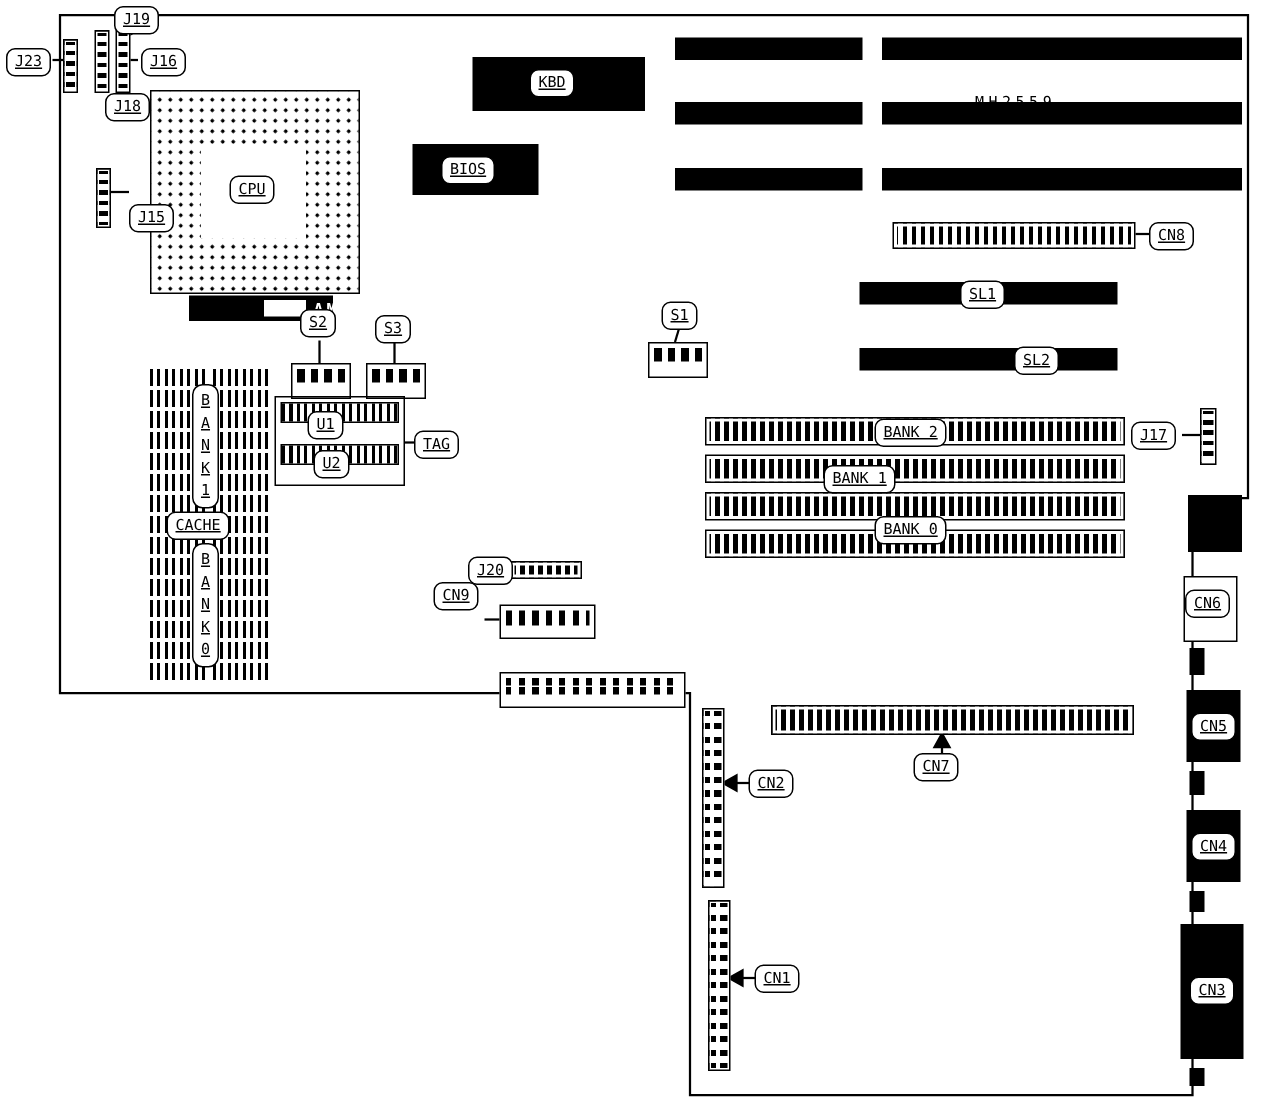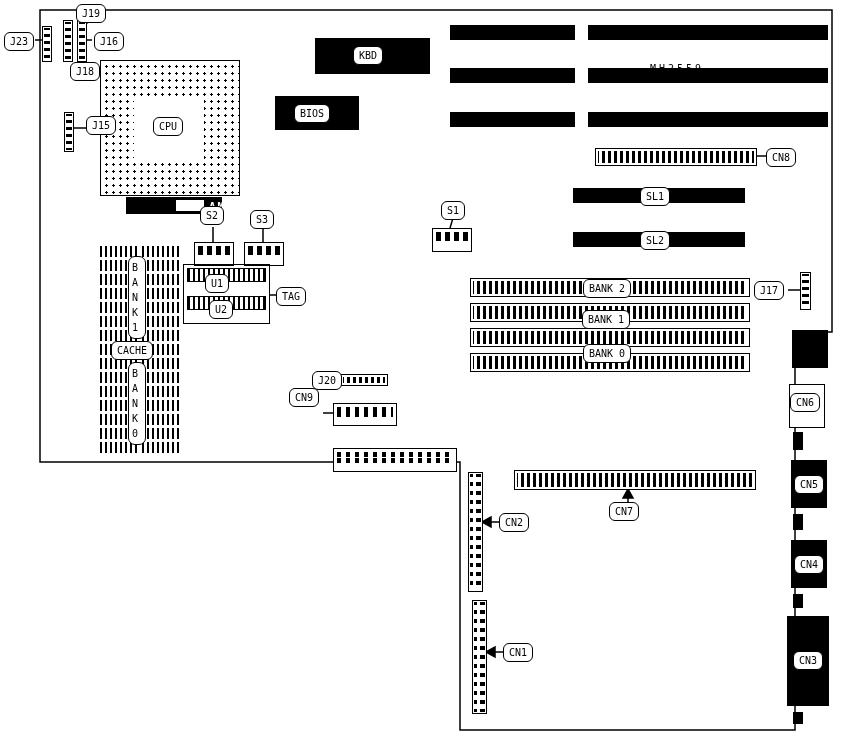--- a/index.html
+++ b/index.html
@@ -3,22 +3,22 @@
 <meta charset="utf-8">
 <style>
   html,body { margin:0; padding:0; background:#fff; }
   .diagram { position:relative; width:842px; height:733px; background:#fff;
              font-family:"DejaVu Sans Mono", monospace; color:#000; overflow:hidden; }
   .abs { position:absolute; }
   .blk { position:absolute; background:#000; }
   svg.overlay { position:absolute; left:0; top:0; z-index:1; }
 
   .callout { position:absolute; background:#fff; border:1.5px solid #000; border-radius:6px;
-             font-size:10px; line-height:11px; padding:3px 5px; 
-             z-index:6; white-space:nowrap; }
+             font-size:10px; line-height:11px; padding:3px 5px; text-align:center;
+             z-index:6; white-space:nowrap;text-decoration:underline; }
   .callout.vert { white-space:normal; word-break:break-all; width:10px; line-height:15px;
                   padding:3px 3px; border-radius:7px; }
 
   .cpu-socket { position:absolute; border:1.5px solid #000; background-color:#fff;
                 background-image: radial-gradient(circle, #000 1.2px, rgba(0,0,0,0) 1.4px);
                 background-size:7px 7px; background-position:2px 2px; z-index:2; }
   .cpu-inner { position:absolute; background:#fff; }
 
   .chip-col { position:absolute; z-index:2;
               background-image:
@@ -114,21 +114,21 @@
   <div class="blk" style="left:588px;top:68px;width:240px;height:15px"></div>
   <div class="blk" style="left:450px;top:112px;width:125px;height:15px"></div>
   <div class="blk" style="left:588px;top:112px;width:240px;height:15px"></div>
 
   <div class="pin-grid" style="left:595px;top:148px;width:160px;height:16px"></div>
   <div class="callout" style="left:766px;top:148px">CN8</div>
 
   <div class="blk" style="left:573px;top:188px;width:172px;height:15px"></div>
   <div class="callout" style="left:640px;top:187px">SL1</div>
   <div class="blk" style="left:573px;top:232px;width:172px;height:15px"></div>
-  <div class="callout" style="left:640px;top:231px">SL2</div>
+  <div class="callout" style="left:676px;top:231px">SL2</div>
 
   <div class="callout" style="left:441px;top:201px">S1</div>
   <div class="dip" style="left:432px;top:228px;width:38px;height:22px"></div>
   <div class="callout" style="left:200px;top:206px">S2</div>
   <div class="dip" style="left:194px;top:242px;width:38px;height:22px"></div>
   <div class="callout" style="left:250px;top:210px">S3</div>
   <div class="dip" style="left:244px;top:242px;width:38px;height:22px"></div>
 
   <div class="chip-col" style="left:100px;top:246px;width:38px;height:210px"></div>
   <div class="chip-col" style="left:142px;top:246px;width:38px;height:210px"></div>
@@ -148,21 +148,21 @@
 
   <div class="callout" style="left:289px;top:388px">CN9</div>
   <div class="pin-box" style="left:333px;top:403px;width:62px;height:21px"></div>
   <div class="pin-box" style="left:333px;top:448px;width:122px;height:22px"></div>
 
   <div class="pin-grid" style="left:470px;top:278px;width:278px;height:17px"></div>
   <div class="pin-grid" style="left:470px;top:303px;width:278px;height:17px"></div>
   <div class="pin-grid" style="left:470px;top:328px;width:278px;height:17px"></div>
   <div class="pin-grid" style="left:470px;top:353px;width:278px;height:17px"></div>
   <div class="callout" style="left:583px;top:279px">BANK 2</div>
-  <div class="callout" style="left:582px;top:310px">BANK 1</div>
+  <div class="callout" style="left:549px;top:310px">BANK 1</div>
   <div class="callout" style="left:583px;top:344px">BANK 0</div>
 
   <div class="callout" style="left:754px;top:281px">J17</div>
   <div class="pin-col" style="left:800px;top:272px;width:9px;height:36px"></div>
 
   <div class="blk" style="left:792px;top:330px;width:36px;height:38px"></div>
   <div class="outline-box" style="left:789px;top:384px;width:34px;height:42px"></div>
   <div class="callout" style="left:790px;top:393px">CN6</div>
   <div class="blk" style="left:793px;top:432px;width:10px;height:18px"></div>
   <div class="blk" style="left:791px;top:460px;width:36px;height:48px"></div>
@@ -180,16 +180,16 @@
   <div class="pin-col2" style="left:472px;top:600px;width:13px;height:112px"></div>
   <div class="callout" style="left:503px;top:643px">CN1</div>
 
   <div class="pin-grid" style="left:514px;top:470px;width:240px;height:18px"></div>
   <div class="callout" style="left:609px;top:502px">CN7</div>
 
   <div class="callout" style="left:76px;top:4px">J19</div>
   <div class="callout" style="left:4px;top:32px">J23</div>
   <div class="callout" style="left:94px;top:32px">J16</div>
   <div class="callout" style="left:70px;top:62px">J18</div>
-  <div class="callout" style="left:86px;top:116px">J15</div>
+  <div class="callout" style="left:86px;top:136px">J15</div>
   <div class="callout" style="left:153px;top:117px">CPU</div>
 
 </div>
 
 </body></html>

